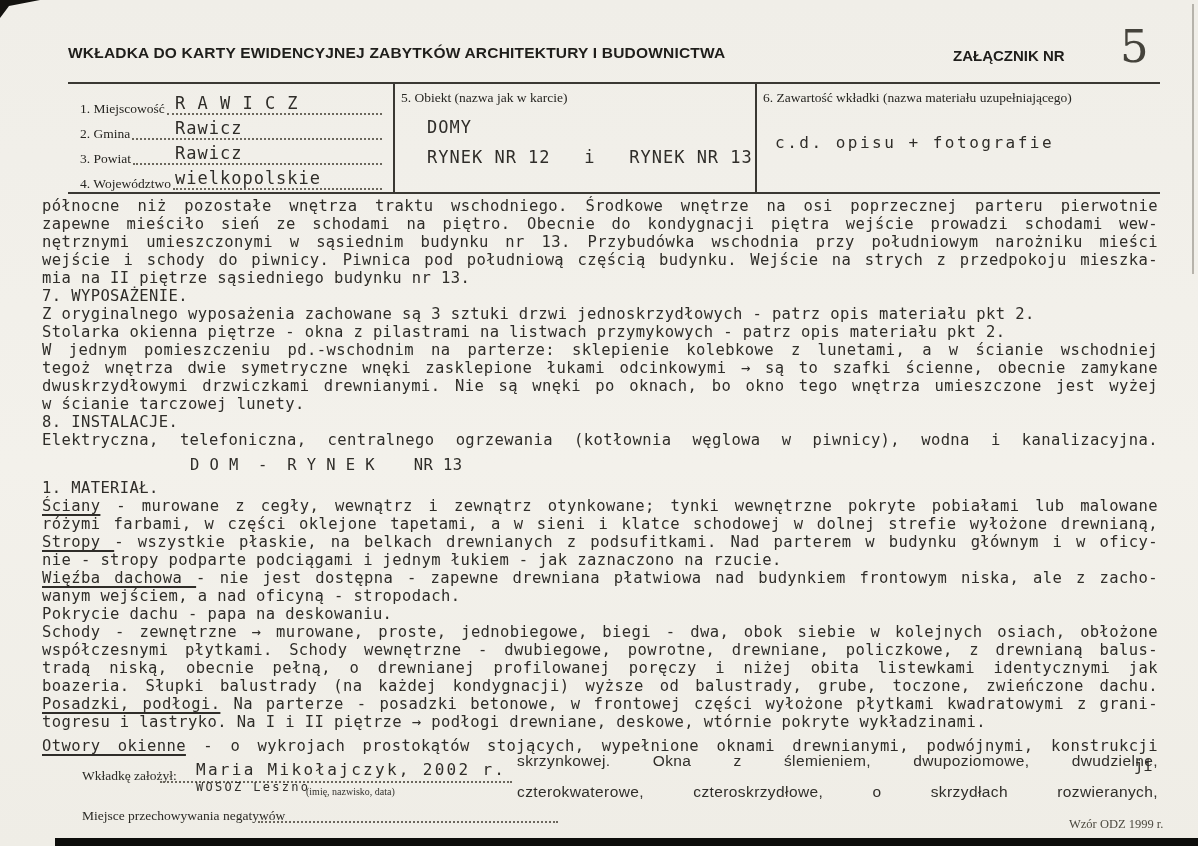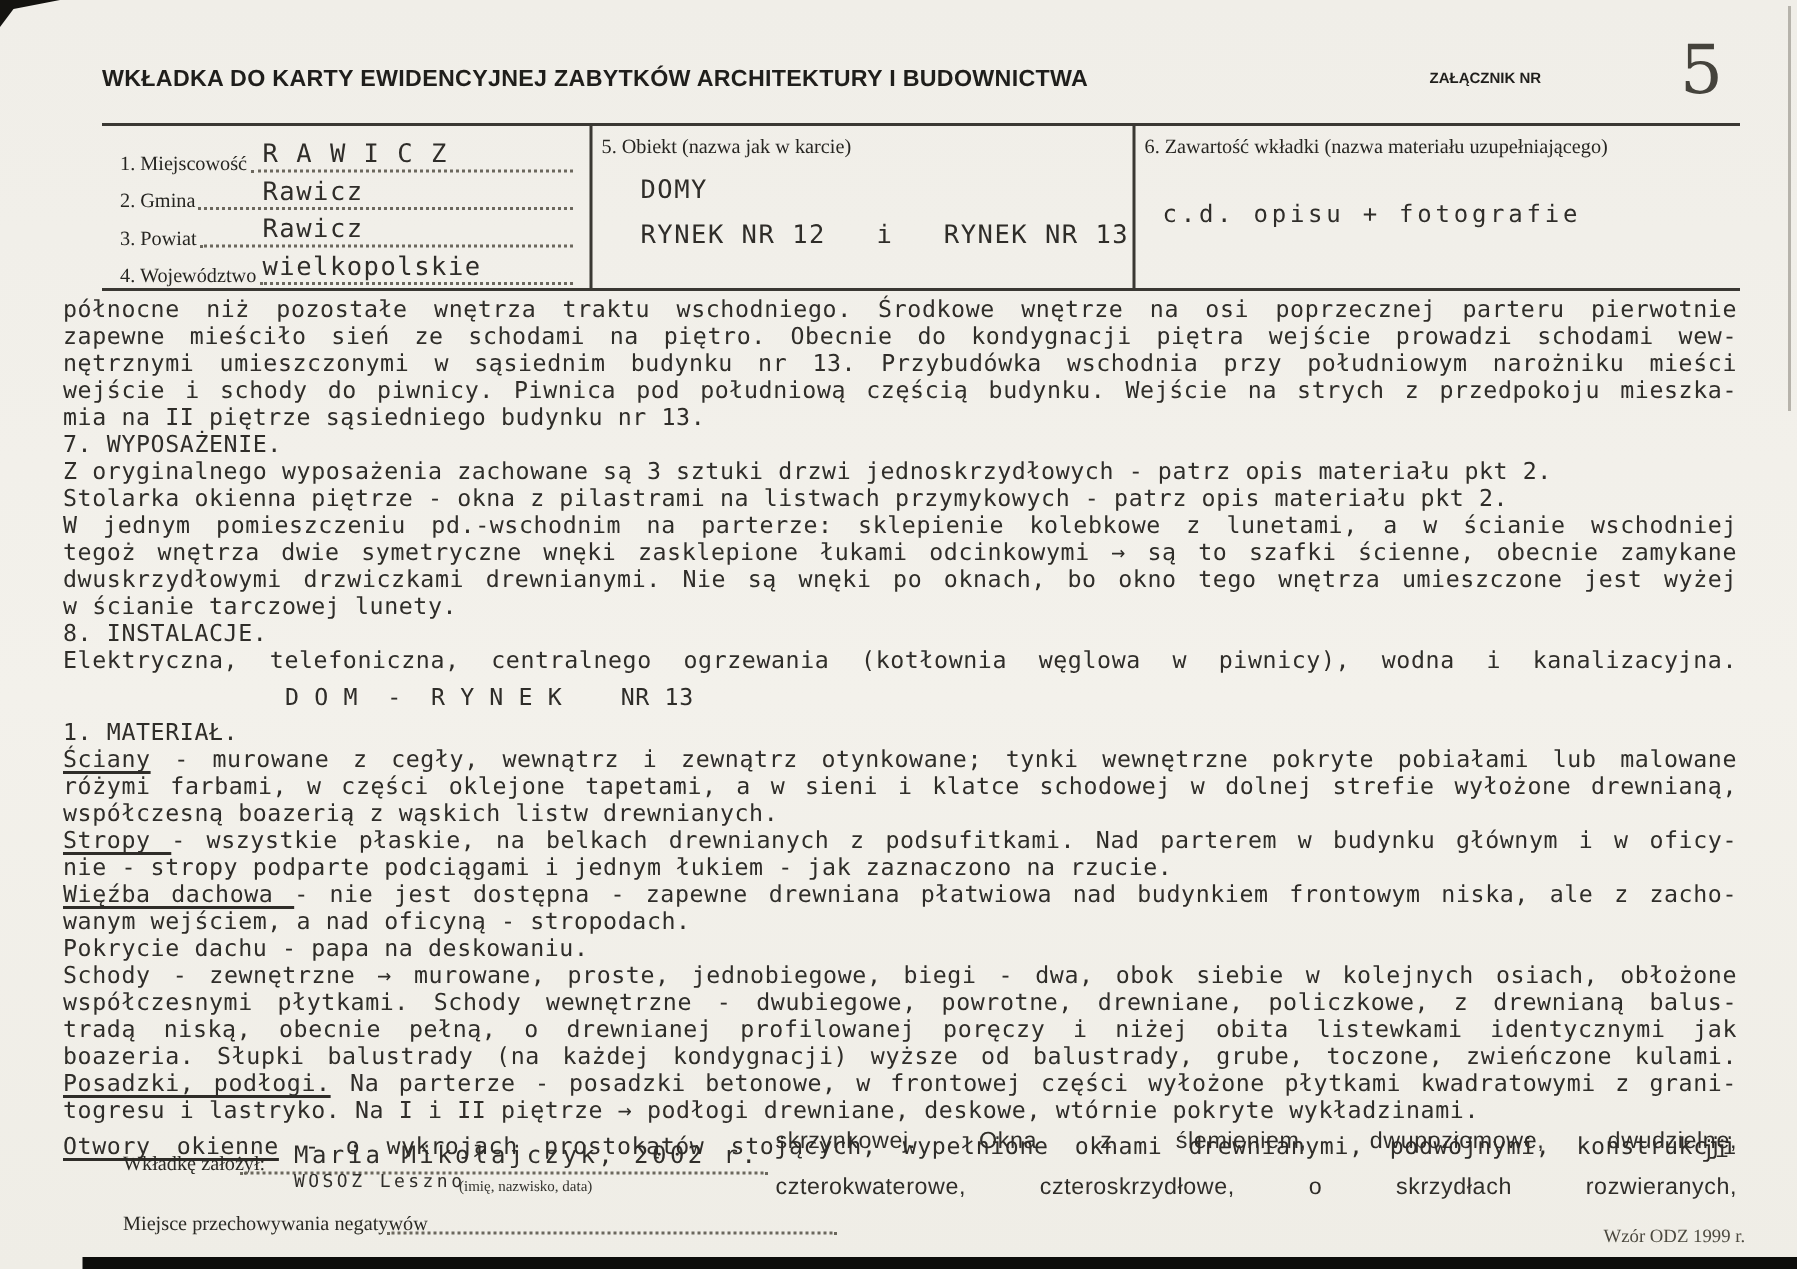--- a/index.html
+++ b/index.html
@@ -10,21 +10,21 @@
         color:#2a2924;}
   
   .corner-wedge{position:absolute;left:0;top:0;width:40px;height:18px;background:#141310;
                 clip-path:polygon(0 0,40px 0,9px 6px,0 18px);}
   .edge-line{position:absolute;left:1192px;top:4px;width:2px;height:270px;background:#a7a49b;opacity:.8;}
   .bottom-bar{position:absolute;left:55px;right:0;bottom:0;height:8px;background:#0d0d0b;}
   
   .title{position:absolute;left:68px;top:44px;font-family:"Liberation Sans",sans-serif;
          font-weight:bold;font-size:15.5px;letter-spacing:.2px;color:#1f1e1b;text-align:center;}
   .att-label{position:absolute;left:953px;top:47px;font-family:"Liberation Sans",sans-serif;
-             font-weight:bold;font-size:10px;color:#1f1e1b;}
+             font-weight:bold;font-size:15px;color:#1f1e1b;}
   .att-num{position:absolute;left:1120px;top:20px;font-family:"DejaVu Serif",serif;
            font-size:45px;color:#45433c;}
   
   .formbox{position:absolute;left:68px;top:82px;width:1092px;height:108px;
            border-top:2px solid #3a3833;border-bottom:2px solid #3a3833;}
   .vline{position:absolute;top:0;bottom:0;width:2px;background:#3a3833;}
   .v1{left:325px;} .v2{left:687px;}
   .col{position:absolute;top:0;}
   .fields{left:12px;top:8px;width:302px;}
   .frow{position:relative;display:flex;align-items:flex-end;height:20px;margin-top:5px;}
@@ -126,30 +126,29 @@
       <div class="bline just">W jednym pomieszczeniu pd.-wschodnim na parterze: sklepienie kolebkowe z lunetami, a w ścianie wschodniej</div>
       <div class="bline just">tegoż wnętrza dwie symetryczne wnęki zasklepione łukami odcinkowymi → są to szafki ścienne, obecnie zamykane</div>
       <div class="bline just">dwuskrzydłowymi drzwiczkami drewnianymi. Nie są wnęki po oknach, bo okno tego wnętrza umieszczone jest wyżej</div>
       <div class="bline">w ścianie tarczowej lunety.</div>
       <div class="bline">8. INSTALACJE.</div>
       <div class="bline just">Elektryczna, telefoniczna, centralnego ogrzewania (kotłownia węglowa w piwnicy), wodna i kanalizacyjna.</div>
       <div class="bline pre" style="margin-top: 7px; padding-left: 148px;">D O M  -  R Y N E K    NR 13</div>
       <div class="bline" style="margin-top: 5px;">1. MATERIAŁ.</div>
       <div class="bline just"><span class="ul">Ściany</span> - murowane z cegły, wewnątrz i zewnątrz otynkowane; tynki wewnętrzne pokryte pobiałami lub malowane</div>
       <div class="bline just">różymi farbami, w części oklejone tapetami, a w sieni i klatce schodowej w dolnej strefie wyłożone drewnianą,</div>
-      <div class="bline">współczesną boazerią z wąskich listw drewnianych.</div>
       <div class="bline just"><span class="ul">Stropy </span>- wszystkie płaskie, na belkach drewnianych z podsufitkami. Nad parterem w budynku głównym i w oficy-</div>
       <div class="bline">nie - stropy podparte podciągami i jednym łukiem - jak zaznaczono na rzucie.</div>
       <div class="bline just"><span class="ul">Więźba dachowa </span>- nie jest dostępna - zapewne drewniana płatwiowa nad budynkiem frontowym niska, ale z zacho-</div>
       <div class="bline">wanym wejściem, a nad oficyną - stropodach.</div>
       <div class="bline">Pokrycie dachu - papa na deskowaniu.</div>
       <div class="bline just">Schody - zewnętrzne → murowane, proste, jednobiegowe, biegi - dwa, obok siebie w kolejnych osiach, obłożone</div>
       <div class="bline just">współczesnymi płytkami. Schody wewnętrzne - dwubiegowe, powrotne, drewniane, policzkowe, z drewnianą balus-</div>
       <div class="bline just">tradą niską, obecnie pełną, o drewnianej profilowanej poręczy i niżej obita listewkami identycznymi jak</div>
-      <div class="bline just">boazeria. Słupki balustrady (na każdej kondygnacji) wyższe od balustrady, grube, toczone, zwieńczone kulami.</div>
+      <div class="bline just">boazeria. Słupki balustrady (na każdej kondygnacji) wyższe od balustrady, grube, toczone, zwieńczone dachu.</div>
       <div class="bline just"><span class="ul">Posadzki, podłogi.</span> Na parterze - posadzki betonowe, w frontowej części wyłożone płytkami kwadratowymi z grani-</div>
       <div class="bline">togresu i lastryko. Na I i II piętrze → podłogi drewniane, deskowe, wtórnie pokryte wykładzinami.</div>
       <div class="bline just" style="margin-top: 6px;"><span class="ul">Otwory okienne</span> - o wykrojach prostokątów stojących, wypełnione oknami drewnianymi, podwójnymi, konstrukcji</div>
     </div>
 
   <span class="typed frag">ji</span>
 
   <div class="contbox">
       <div class="cline">skrzynkowej. Okna z ślemieniem, dwupoziomowe, dwudzielne,</div>
       <div class="cline">czterokwaterowe, czteroskrzydłowe, o skrzydłach rozwieranych,</div>

